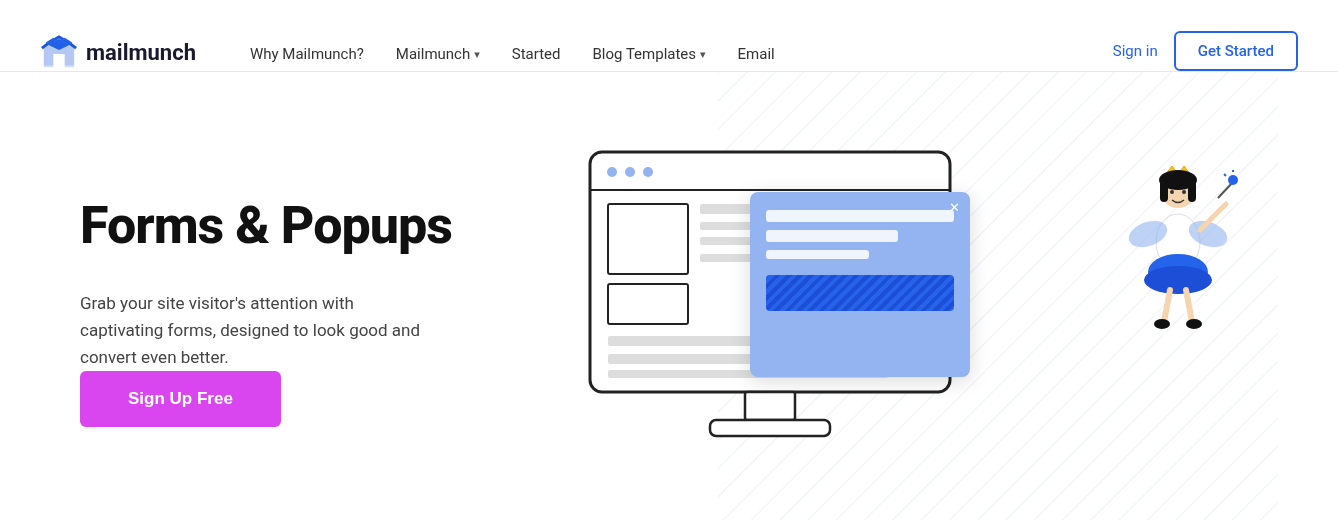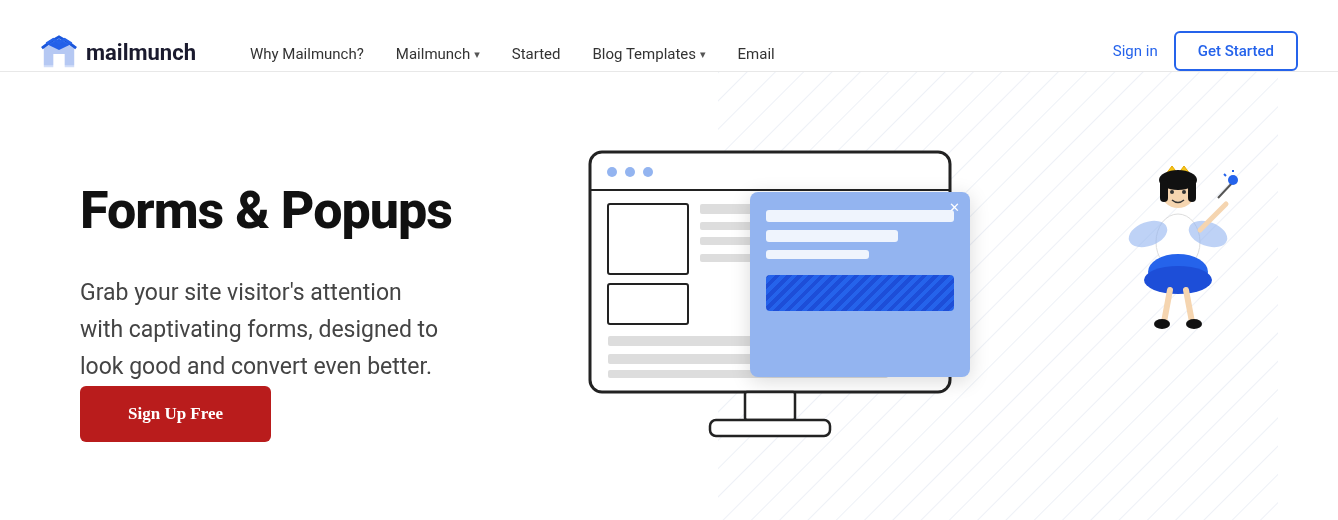--- a/index.html
+++ b/index.html
@@ -92,36 +92,36 @@
     }
     .hero-title {
       font-size: 52px;
       font-weight: 800;
       color: #111;
       line-height: 1.1;
       margin-bottom: 36px;
       letter-spacing: -1px;
     }
     .hero-description {
-      font-size: 23px;
+      font-size: 17px;
       color: #444;
       line-height: 1.6;
       max-width: 360px;
     }
     .signup-btn {
       display: inline-block;
       padding: 18px 48px;
-      background: #b91c1c;
+      background: #d946ef;
       color: #fff;
       font-size: 17px;
       font-weight: 700;
       border-radius: 6px;
       border: none;
       cursor: pointer;
-      font-family: Liberation Serif, serif;
+      font-family: Liberation Sans, sans-serif;
     }
 
     
     .hero-right {
       flex: 1;
       position: relative;
       height: 360px;
       margin-left: 40px;
     }
 

